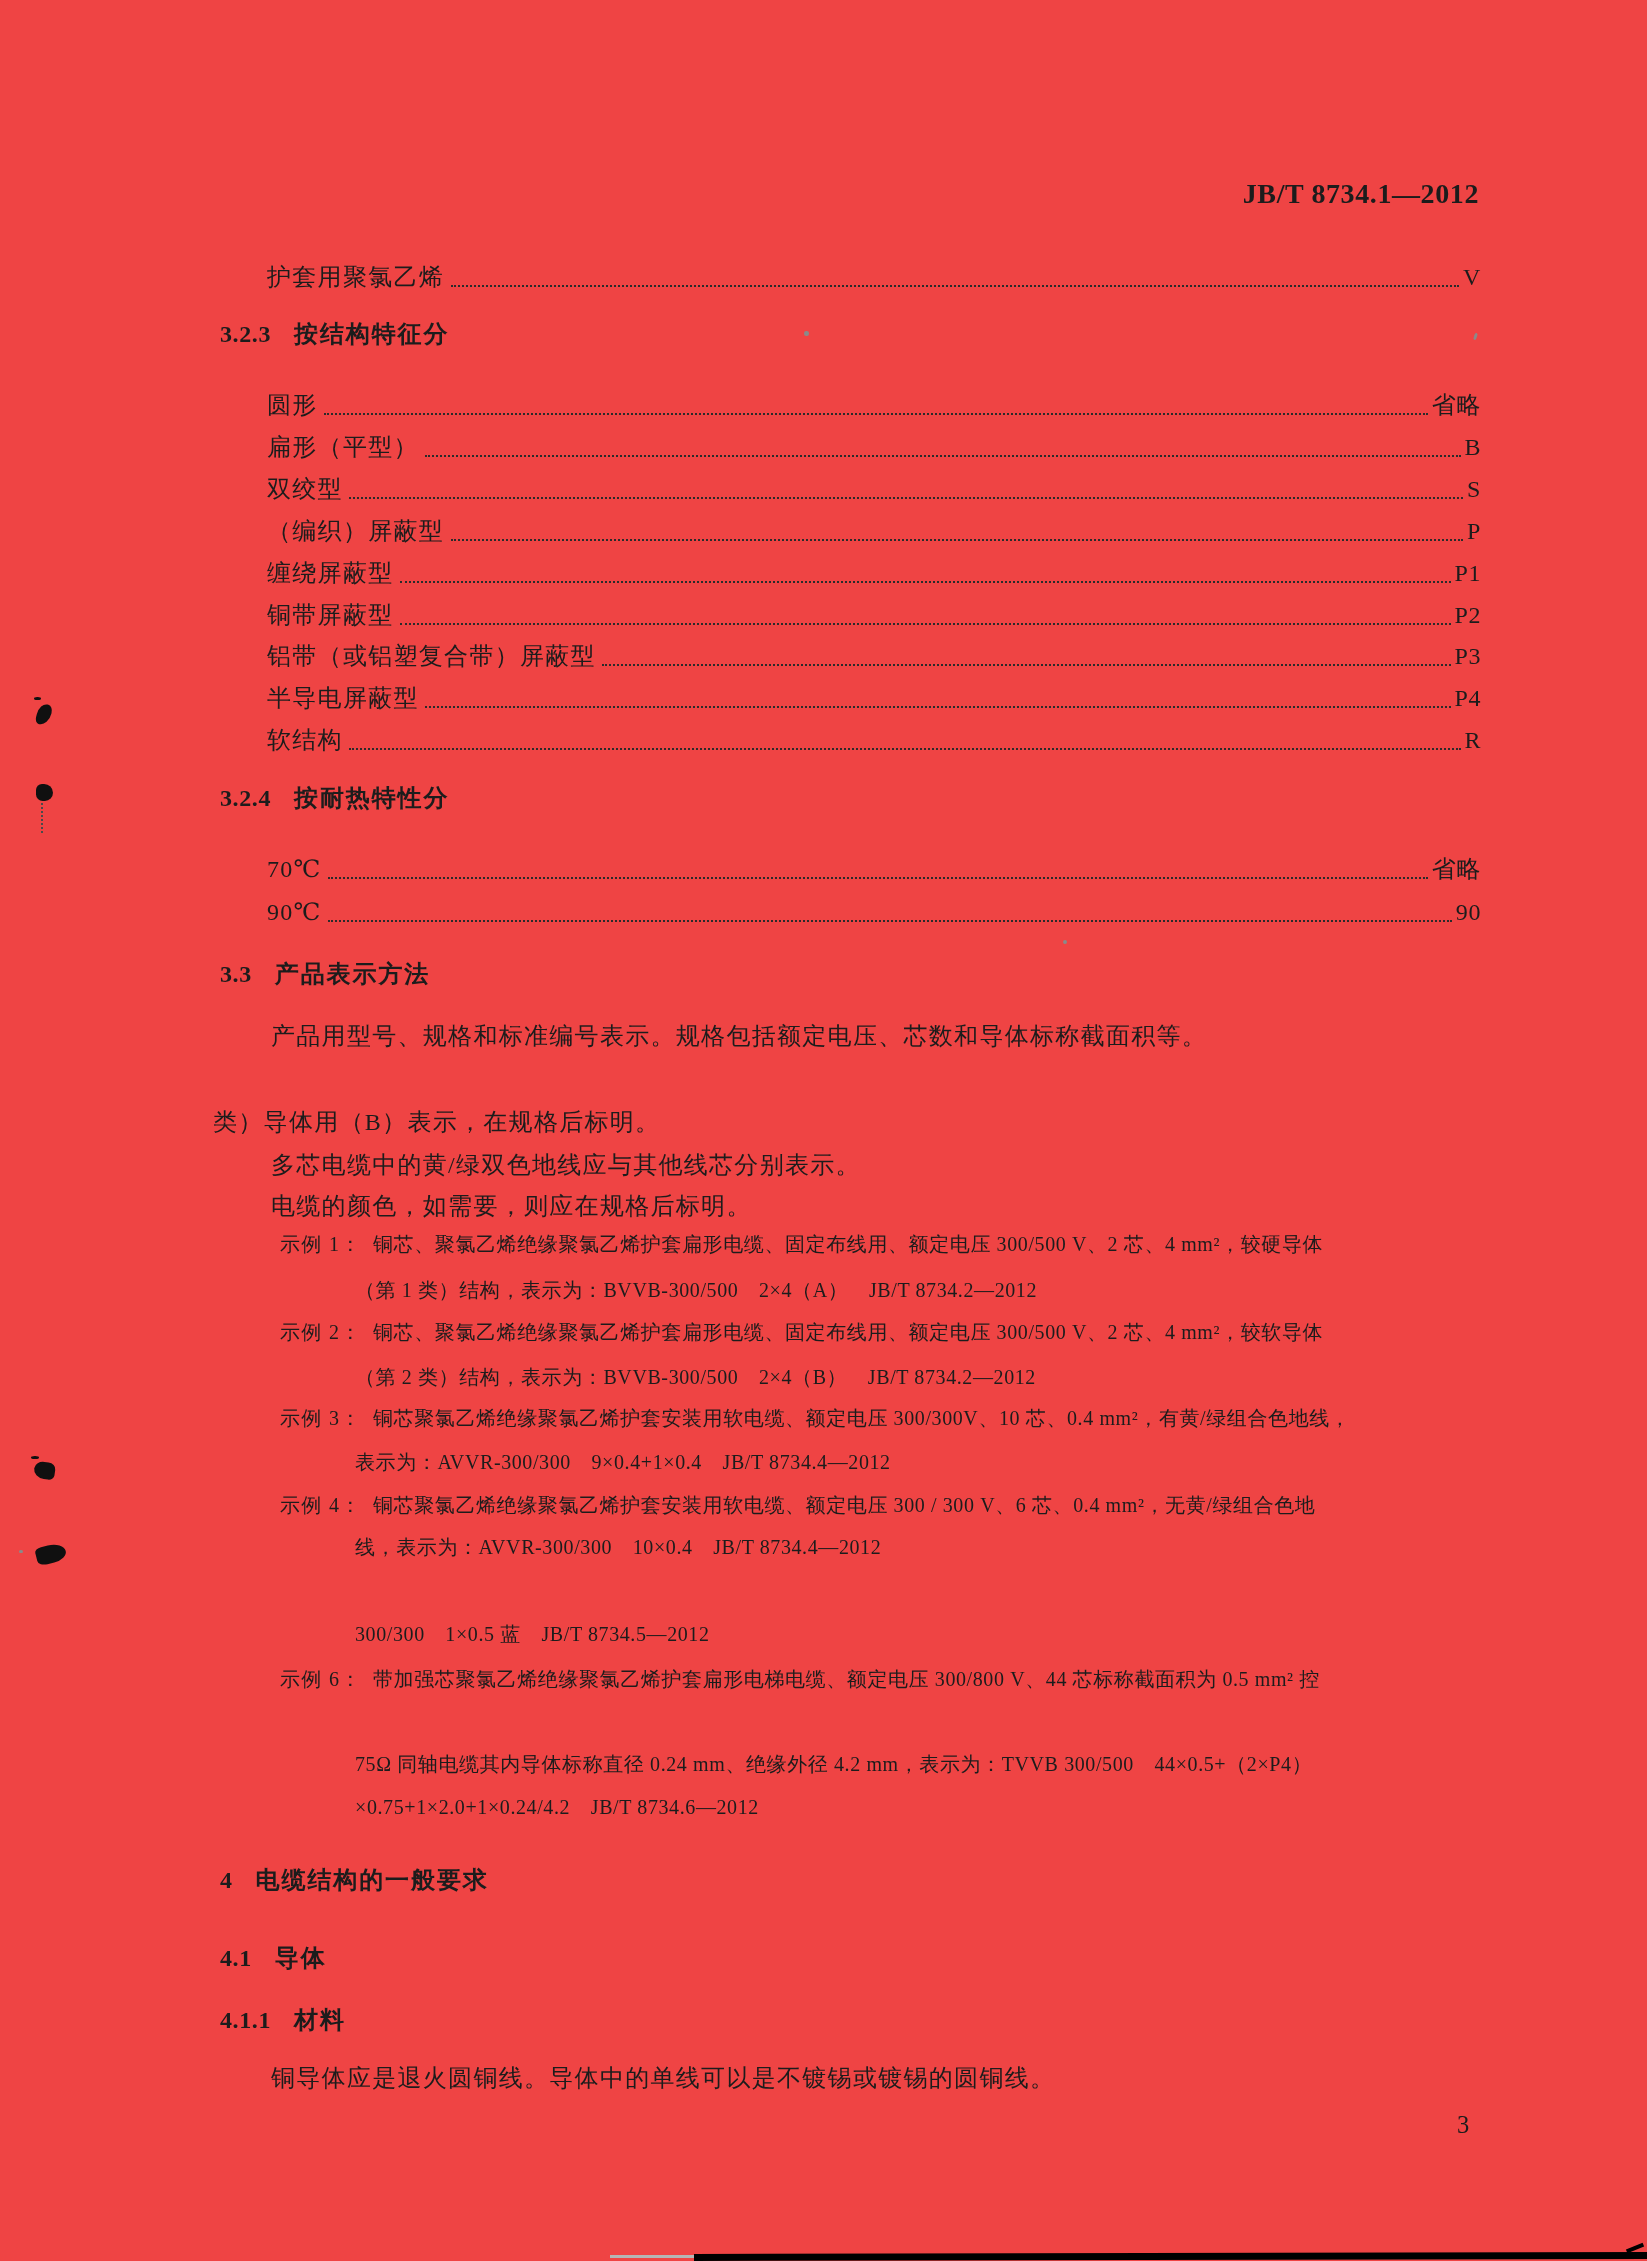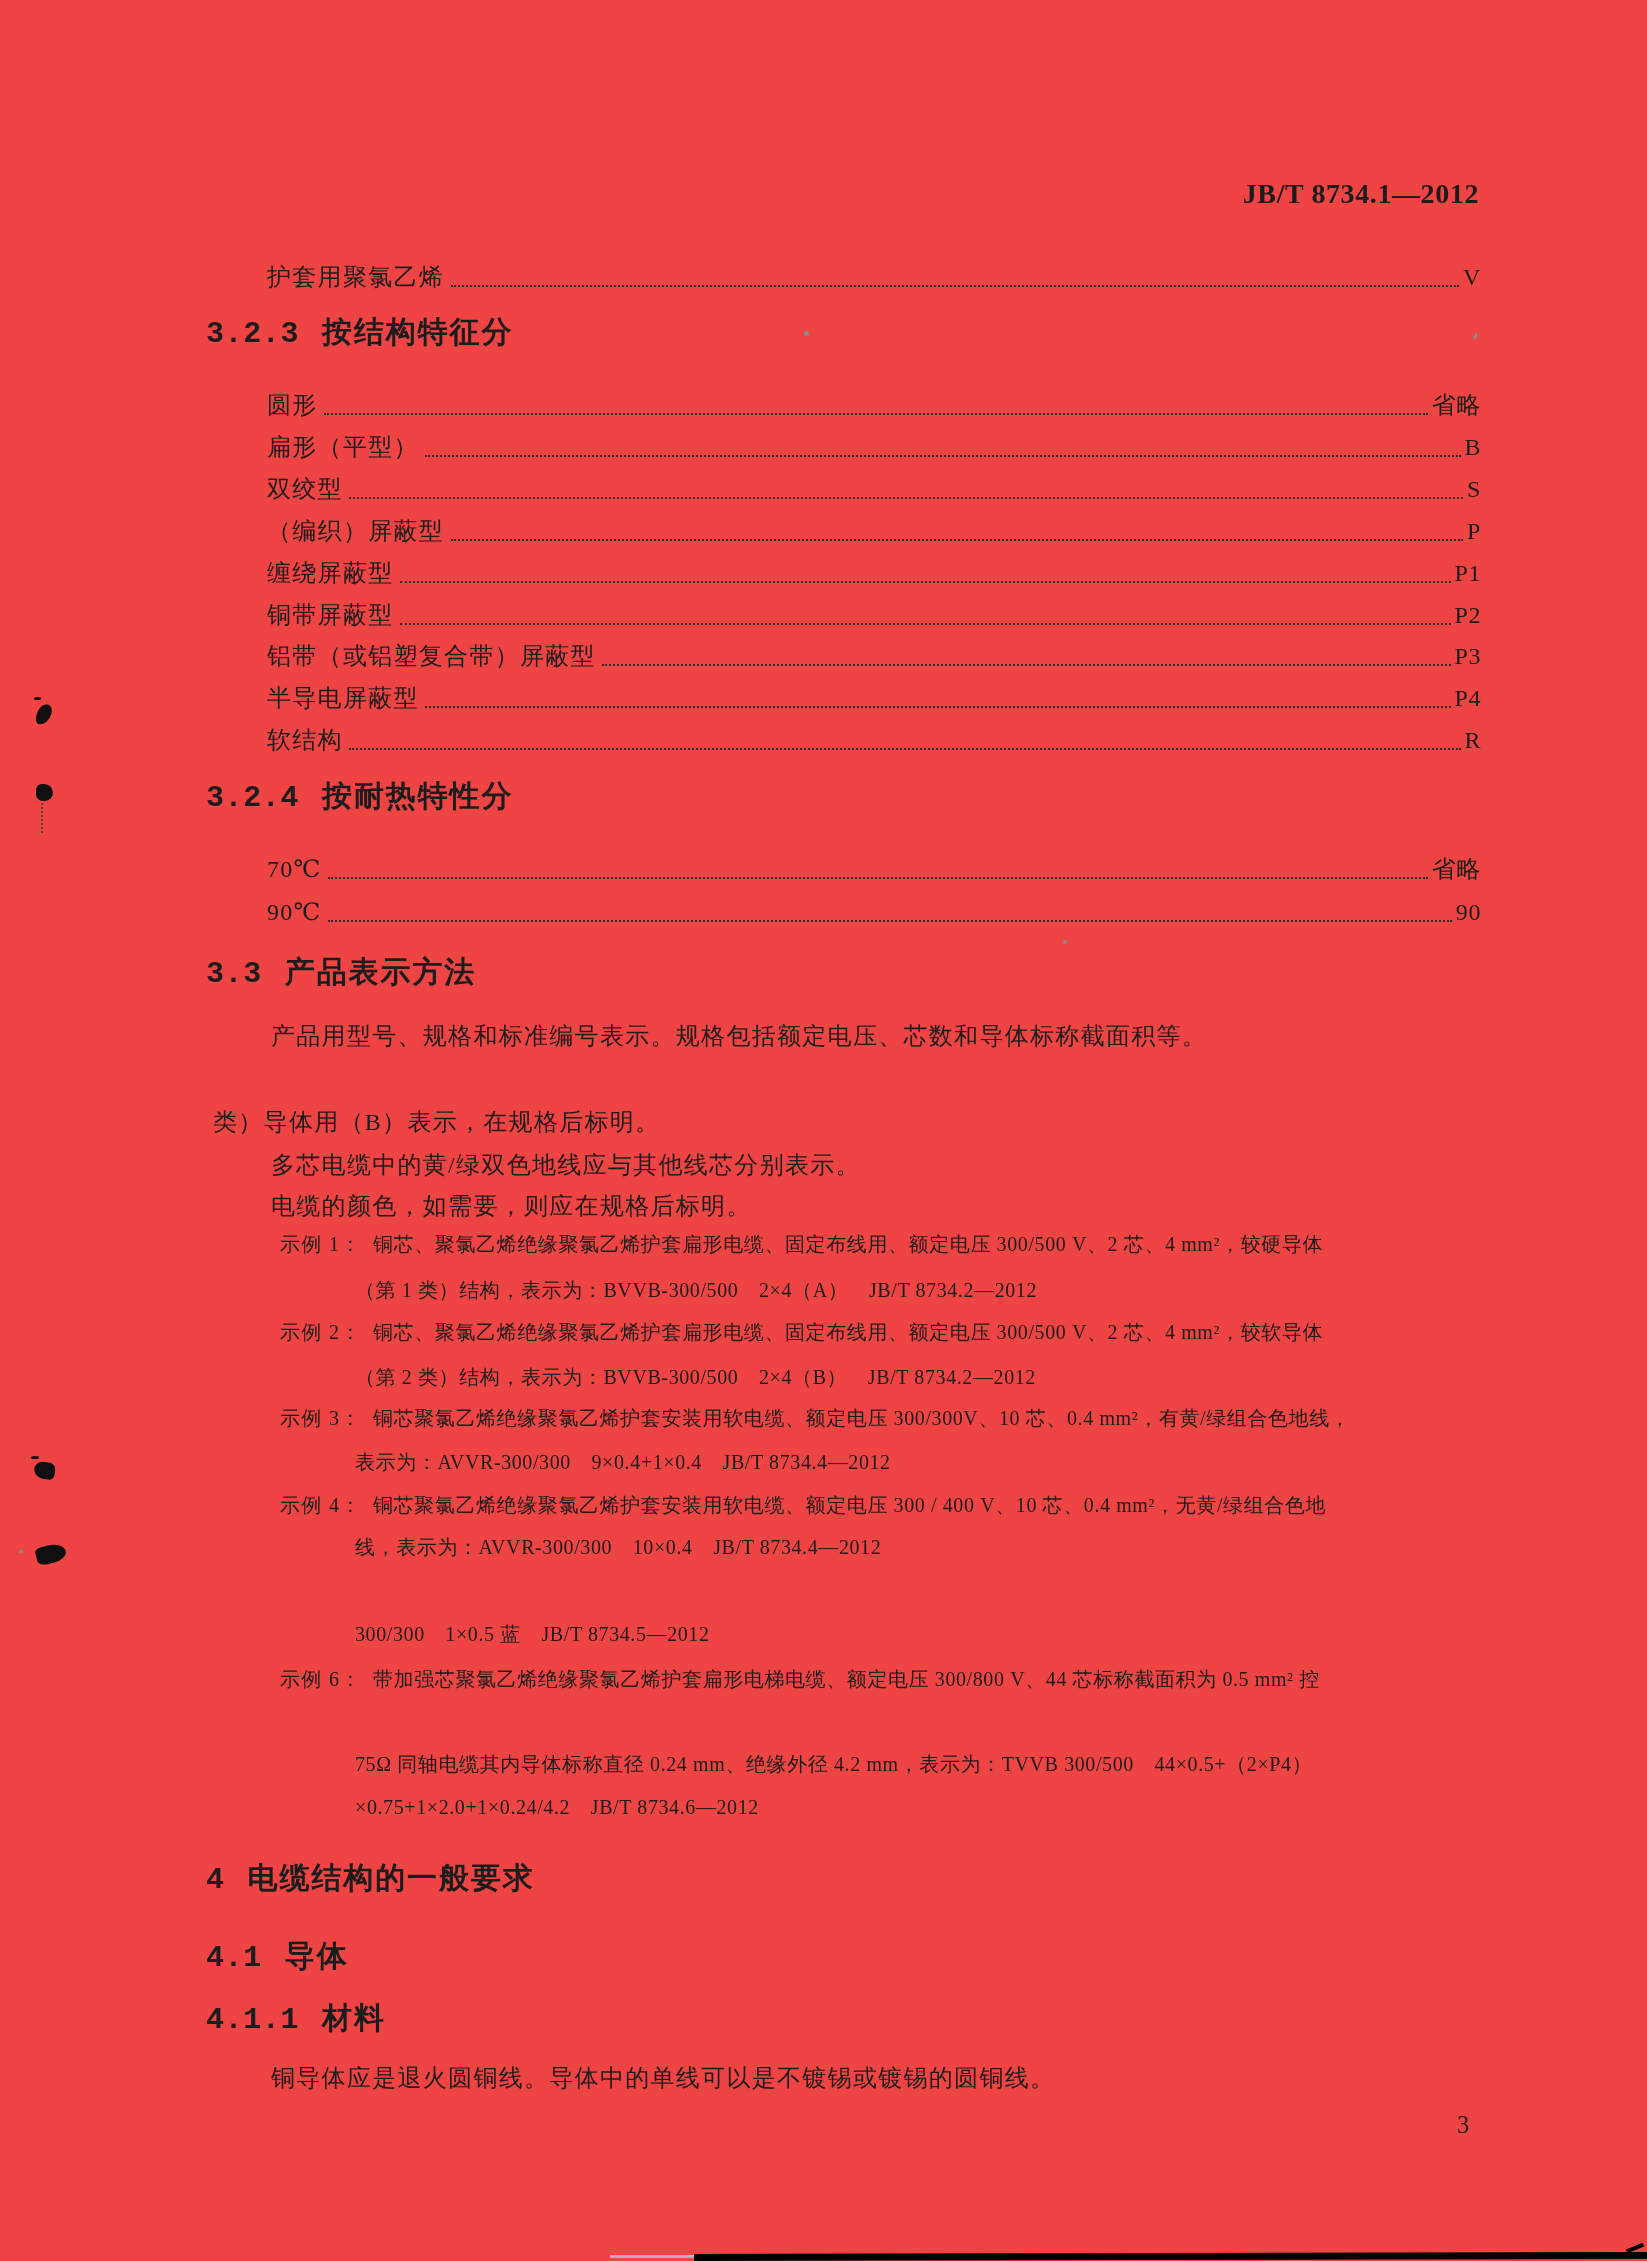--- a/index.html
+++ b/index.html
@@ -27,23 +27,23 @@
   }
   .leader-row .lbl { white-space:nowrap; letter-spacing:1.3px; }
   .leader-row .dots {
     flex:1 1 auto; height:0;
     border-bottom:2.6px dotted #2b2b2b;
     margin:0 3.9px 6.5px 6.5px;
   }
   .leader-row .val { white-space:nowrap; letter-spacing:0.6px; }
 
   .heading {
-    position:absolute; left:206px; white-space:nowrap;
-    font-family:Liberation Mono, monospace;
-    font-weight:700; font-size:30px; line-height:31px;
+    position:absolute; left:220px; white-space:nowrap;
+    font-family:Liberation Serif, serif;
+    font-weight:700; font-size:24px; line-height:31px;
     letter-spacing:0.6px;
   }
   .heading .ttl { margin-left:23px; letter-spacing:1.9px; }
 
   .bodyline {
     position:absolute; white-space:nowrap;
     font-size:24px; line-height:32px; letter-spacing:1.3px;
   }
   .indent1 { left:271px; }
   .flush   { left:213px; }
@@ -162,21 +162,21 @@
     <span class="exlabel">示例 2：</span><span>铜芯、聚氯乙烯绝缘聚氯乙烯护套扁形电缆、固定布线用、额定电压 300/500 V、2 芯、4 mm²，较软导体</span>
   </div>
   <div class="exline excont" style="top:1363px">（第 2 类）结构，表示为：BVVB-300/500　2×4（B）　JB/T 8734.2—2012</div>
 
   <div class="exline exfirst" style="top:1404px">
     <span class="exlabel">示例 3：</span><span>铜芯聚氯乙烯绝缘聚氯乙烯护套安装用软电缆、额定电压 300/300V、10 芯、0.4 mm²，有黄/绿组合色地线，</span>
   </div>
   <div class="exline excont" style="top:1448px">表示为：AVVR-300/300　9×0.4+1×0.4　JB/T 8734.4—2012</div>
 
   <div class="exline exfirst" style="top:1491px">
-    <span class="exlabel">示例 4：</span><span>铜芯聚氯乙烯绝缘聚氯乙烯护套安装用软电缆、额定电压 300 / 400 V、10 芯、0.4 mm²，无黄/绿组合色地</span>
+    <span class="exlabel">示例 4：</span><span>铜芯聚氯乙烯绝缘聚氯乙烯护套安装用软电缆、额定电压 300 / 300 V、6 芯、0.4 mm²，无黄/绿组合色地</span>
   </div>
   <div class="exline excont" style="top:1533px">线，表示为：AVVR-300/300　10×0.4　JB/T 8734.4—2012</div>
 
   <div class="exline excont" style="top:1620px">300/300　1×0.5 蓝　JB/T 8734.5—2012</div>
 
   <div class="exline exfirst" style="top:1665px">
     <span class="exlabel">示例 6：</span><span>带加强芯聚氯乙烯绝缘聚氯乙烯护套扁形电梯电缆、额定电压 300/800 V、44 芯标称截面积为 0.5 mm² 控</span>
   </div>
   <div class="exline excont" style="top:1750px">75Ω 同轴电缆其内导体标称直径 0.24 mm、绝缘外径 4.2 mm，表示为：TVVB 300/500　44×0.5+（2×P4）</div>
   <div class="exline excont" style="top:1793px">×0.75+1×2.0+1×0.24/4.2　JB/T 8734.6—2012</div>

